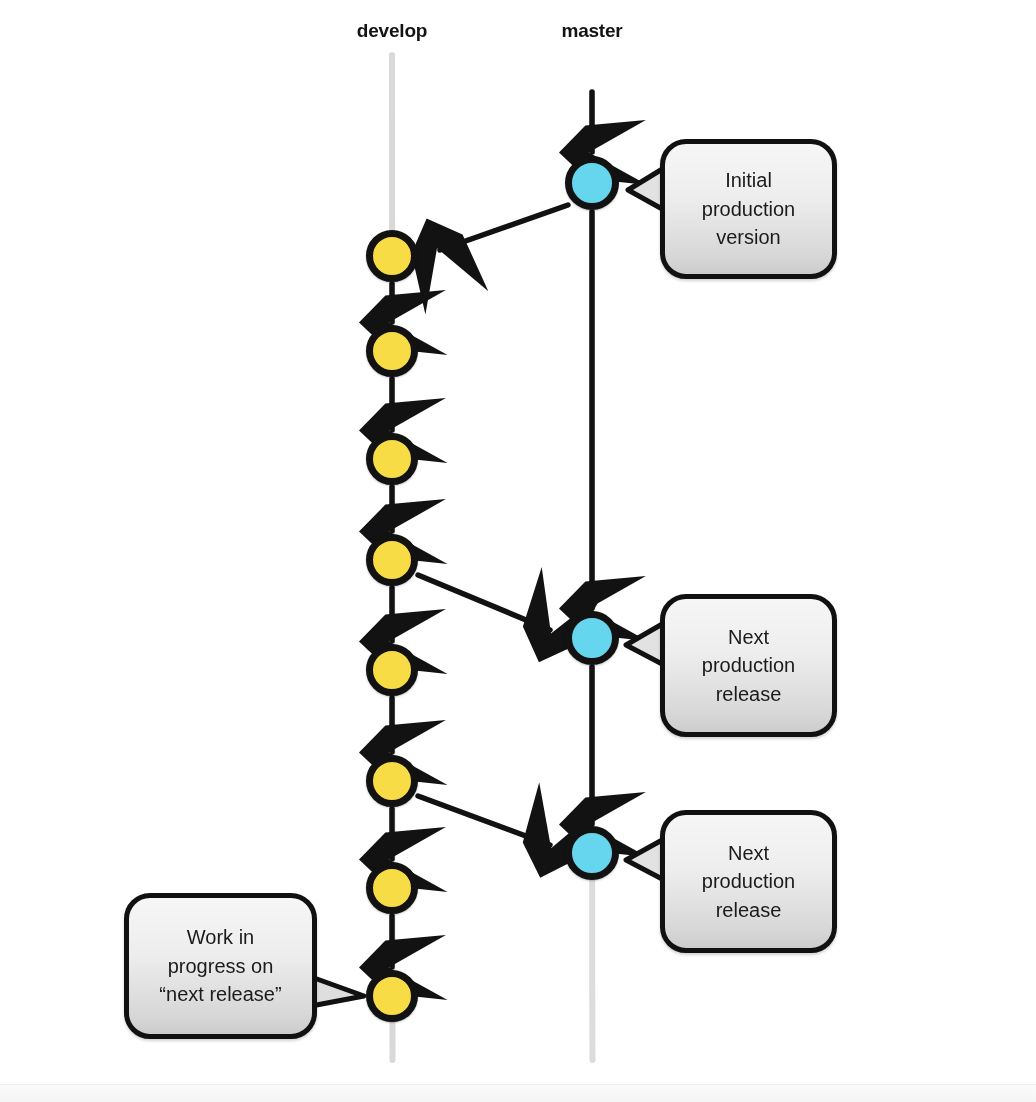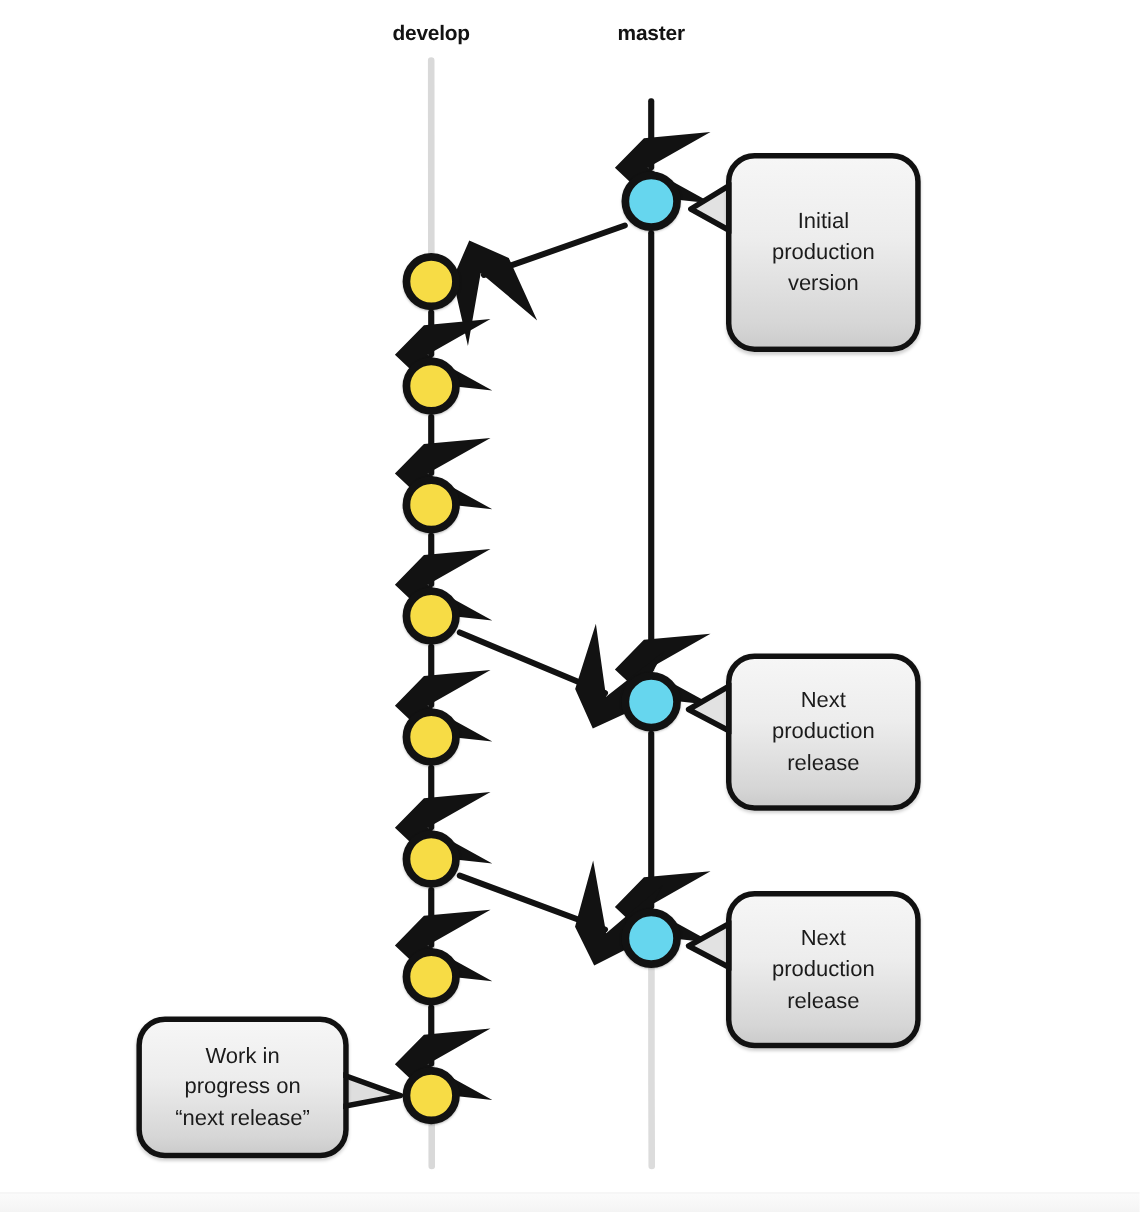--- a/index.html
+++ b/index.html
@@ -122,39 +122,39 @@
     <path d="M664,168 L628,190 L664,210 Z" fill="#e2e2e2" stroke="#111111" stroke-width="5" stroke-linejoin="round"></path>
     <path d="M664,623 L626,645 L664,665 Z" fill="#e2e2e2" stroke="#111111" stroke-width="5" stroke-linejoin="round"></path>
     <path d="M664,839 L626,860 L664,880 Z" fill="#e2e2e2" stroke="#111111" stroke-width="5" stroke-linejoin="round"></path>
     <path d="M292,970 L364,996 L290,1010 Z" fill="#dedede" stroke="#111111" stroke-width="5" stroke-linejoin="round"></path>
   </g>
 </svg>
 
 <div class="branch-label" style="left:392px; top:20px;">develop</div>
 <div class="branch-label" style="left:592px; top:20px;">master</div>
 
-<div class="callout" style="left:660px; top:139px; width:177px; height:181px;">
+<div class="callout" style="left:660px; top:139px; width:177px; height:140px;">
   <span class="callout-text">Initial
 production
 version</span>
 </div>
 
 <div class="callout" style="left:660px; top:594px; width:177px; height:143px;">
   <span class="callout-text">Next
 production
 release</span>
 </div>
 
 <div class="callout" style="left:660px; top:810px; width:177px; height:143px;">
   <span class="callout-text">Next
 production
 release</span>
 </div>
 
-<div class="callout" style="left:124px; top:893px; width:193px; height:129px;margin-top:31px;">
+<div class="callout" style="left:124px; top:893px; width:193px; height:146px;">
   <span class="callout-text">Work in
 progress on
 “next release”</span>
 </div>
 
 <div class="node yellow" style="left:392px; top:256px; width:52px; height:52px;"></div>
 <div class="node yellow" style="left:392px; top:351px; width:52px; height:52px;"></div>
 <div class="node yellow" style="left:392px; top:459px; width:52px; height:52px;"></div>
 <div class="node yellow" style="left:392px; top:560px; width:52px; height:52px;"></div>
 <div class="node yellow" style="left:392px; top:670px; width:52px; height:52px;"></div>

